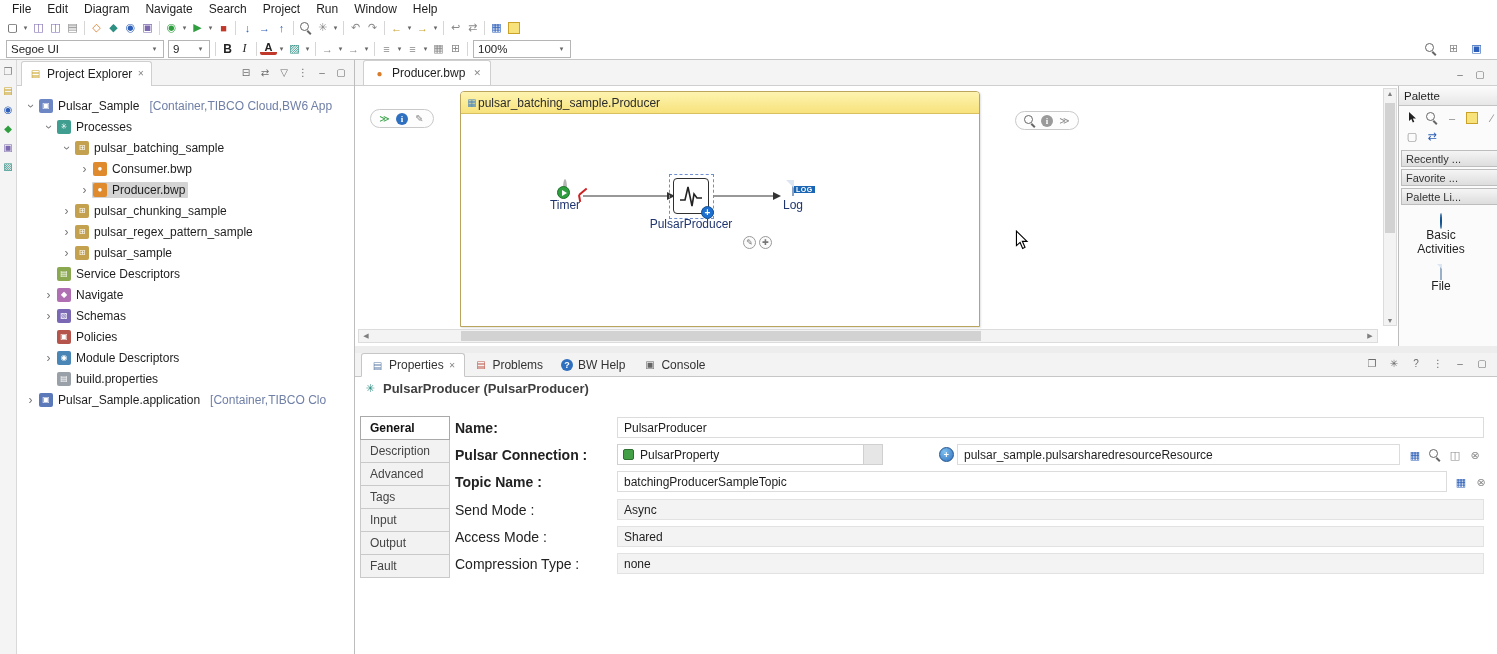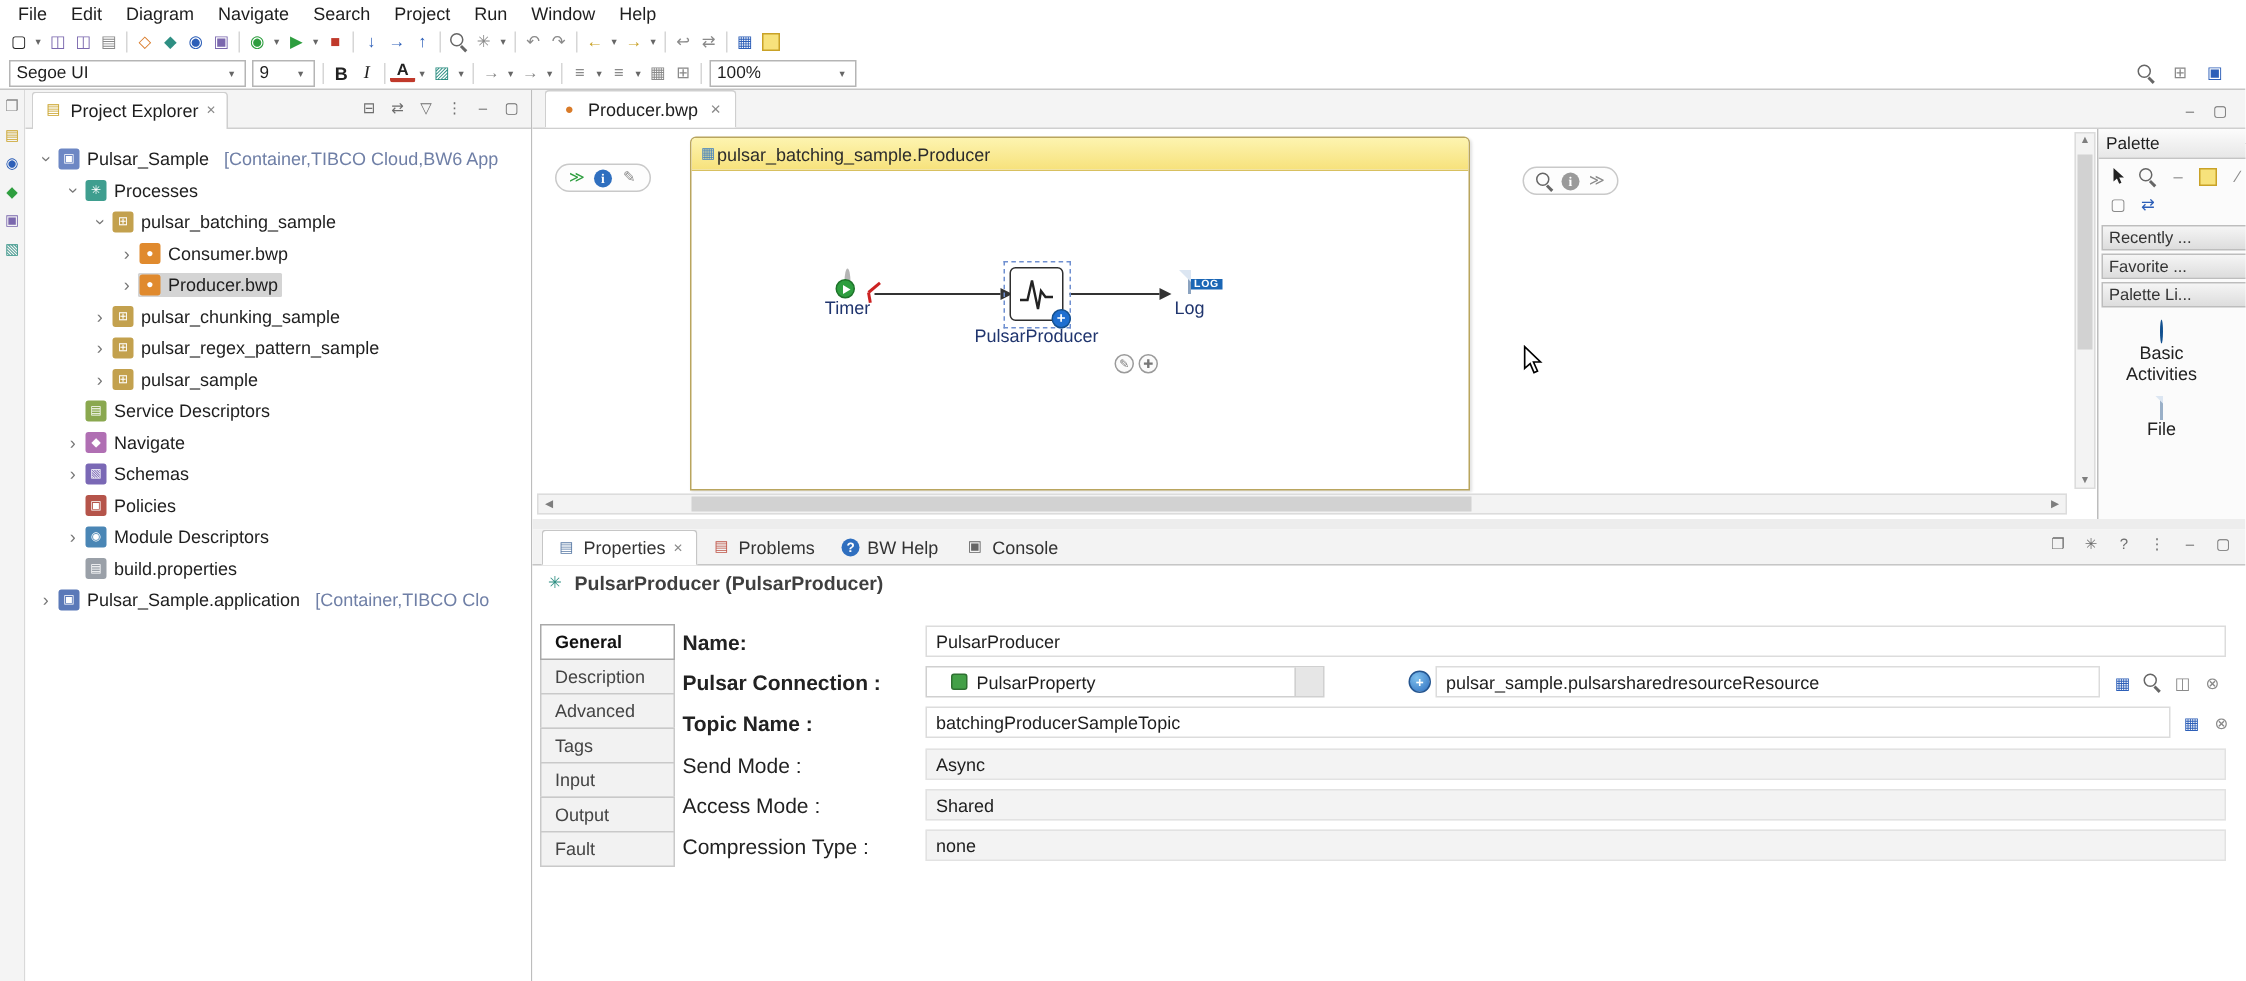--- a/index.html
+++ b/index.html
@@ -118,21 +118,21 @@
   .props-tabbar-icons .tbi{min-width:14px;height:14px;font-size:10px;color:#6e6e6e;}
   .props-title{position:absolute;top:35px;left:8px;display:flex;align-items:center;gap:6px;font-size:13px;font-weight:bold;color:#3f3f3f;}
   .side-tabs{position:absolute;left:5px;top:71px;width:90px;}
   .stab{height:24px;display:flex;align-items:center;padding-left:9px;font-size:12px;color:#444;background:#f2f2f2;border:1px solid #c9c9c9;margin-top:-1px;}
   .stab.selected{background:#fff;font-weight:bold;color:#111;border-color:#a9a9a9;position:relative;z-index:2;}
   .frow{position:absolute;height:24px;}
   .flabel{position:absolute;left:100px;width:158px;line-height:22px;font-size:14px;color:#222;}
   .flabel.req{font-weight:bold;}
   .finput{position:absolute;height:21px;border:1px solid #dcdcdc;background:#fff;font-family:"Liberation Sans",sans-serif;font-size:12px;color:#1e1e1e;padding:0 6px;}
   .finput.gray{background:#f3f3f3;border-color:#e2e2e2;}
-  .fcombo{position:absolute;left:262px;width:266px;height:21px;border:1px solid #d0d0d0;background:#fff;display:flex;align-items:center;padding-left:16px;font-size:12px;gap:6px;}
+  .fcombo{position:absolute;left:262px;width:266px;height:21px;border:1px solid #d0d0d0;background:#fff;display:flex;align-items:center;padding-left:5px;font-size:12px;gap:6px;}
   .fcombo .dd{margin-left:auto;width:19px;height:19px;background:#e6e6e6;border-left:1px solid #d0d0d0;}
   .cube{width:11px;height:11px;background:#43a047;border:1px solid #2e7031;border-radius:2px;flex:none;}
   .sphere{position:absolute;left:584px;top:3px;width:15px;height:15px;border-radius:50%;background:radial-gradient(circle at 35% 30%,#7fc1ee,#2f6fbf);border:1px solid #24558f;color:#fff;font-size:9px;font-weight:bold;display:flex;align-items:center;justify-content:center;}
   .figroup{position:absolute;display:flex;gap:4px;align-items:center;}
   .figroup .tbi{min-width:16px;height:16px;font-size:11px;}
 
   .arrowsvg{position:absolute;left:0;top:0;pointer-events:none;}
 </style>
 </head>
 <body>

